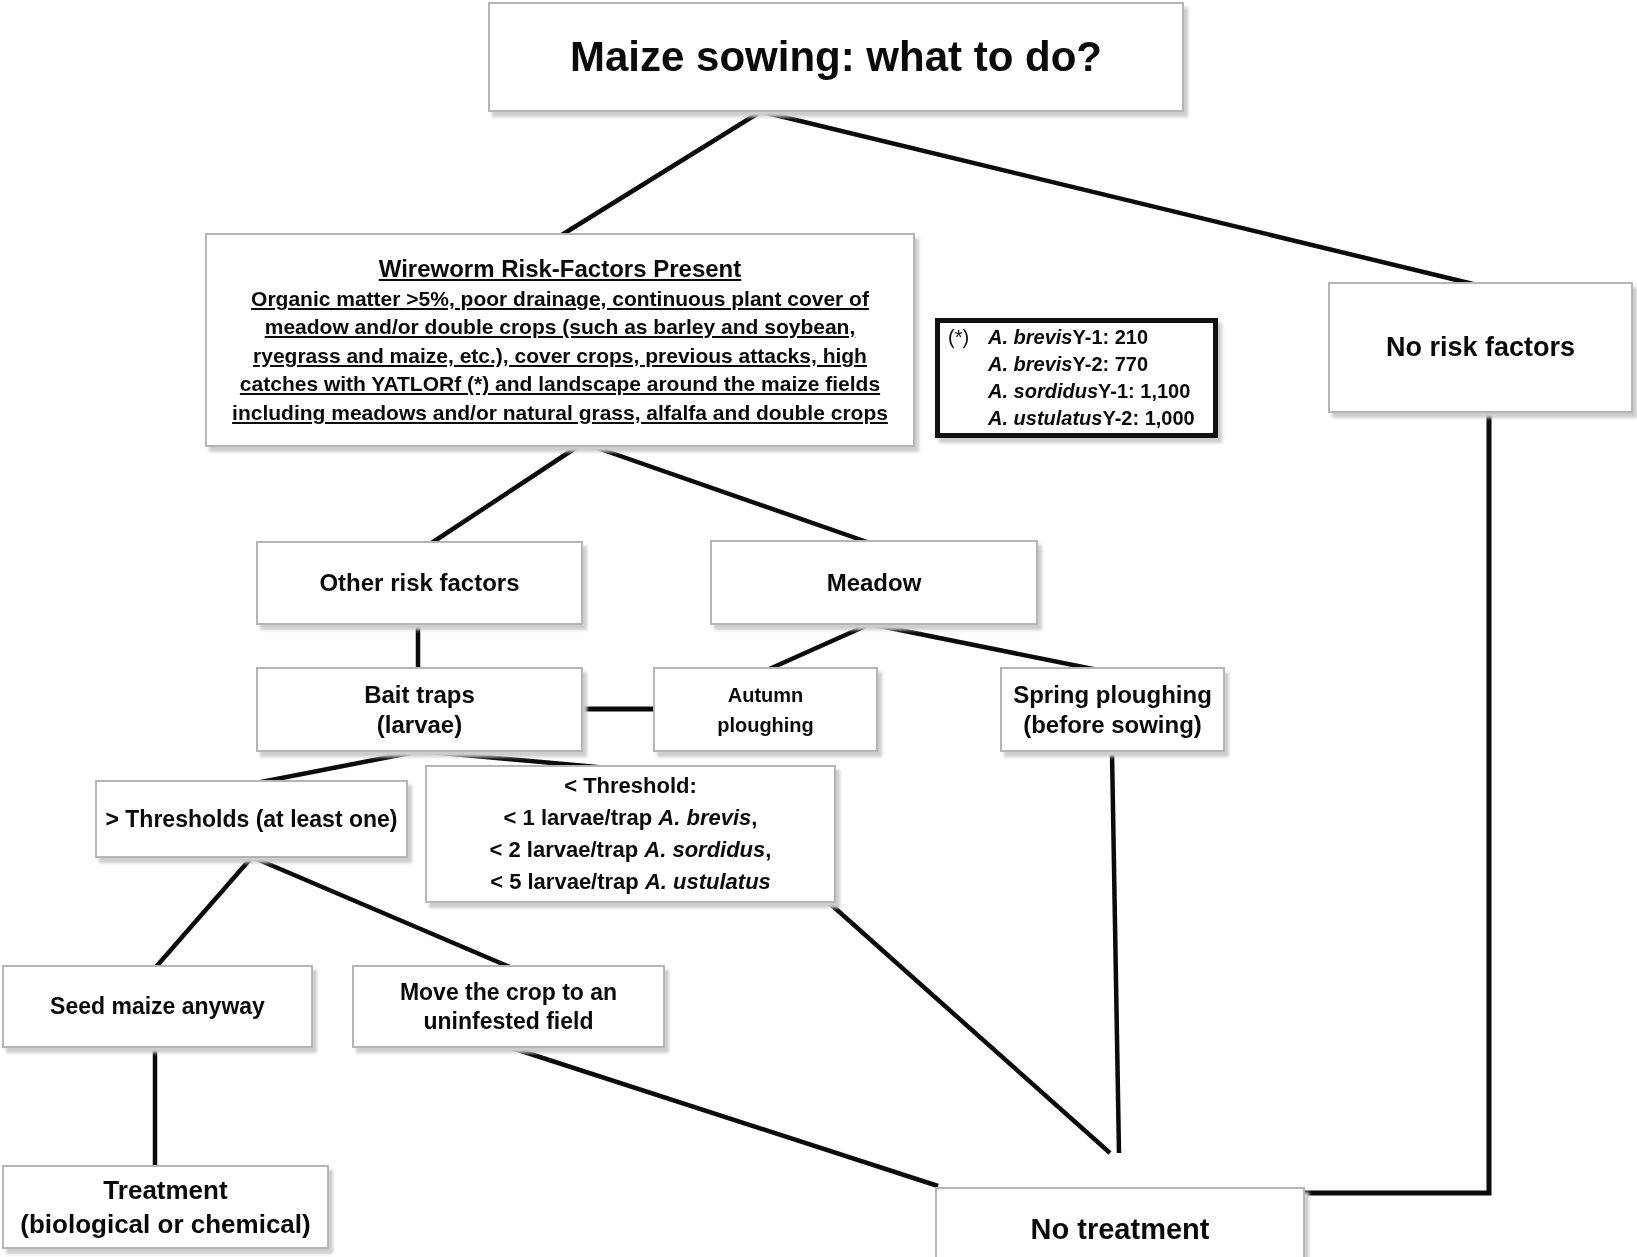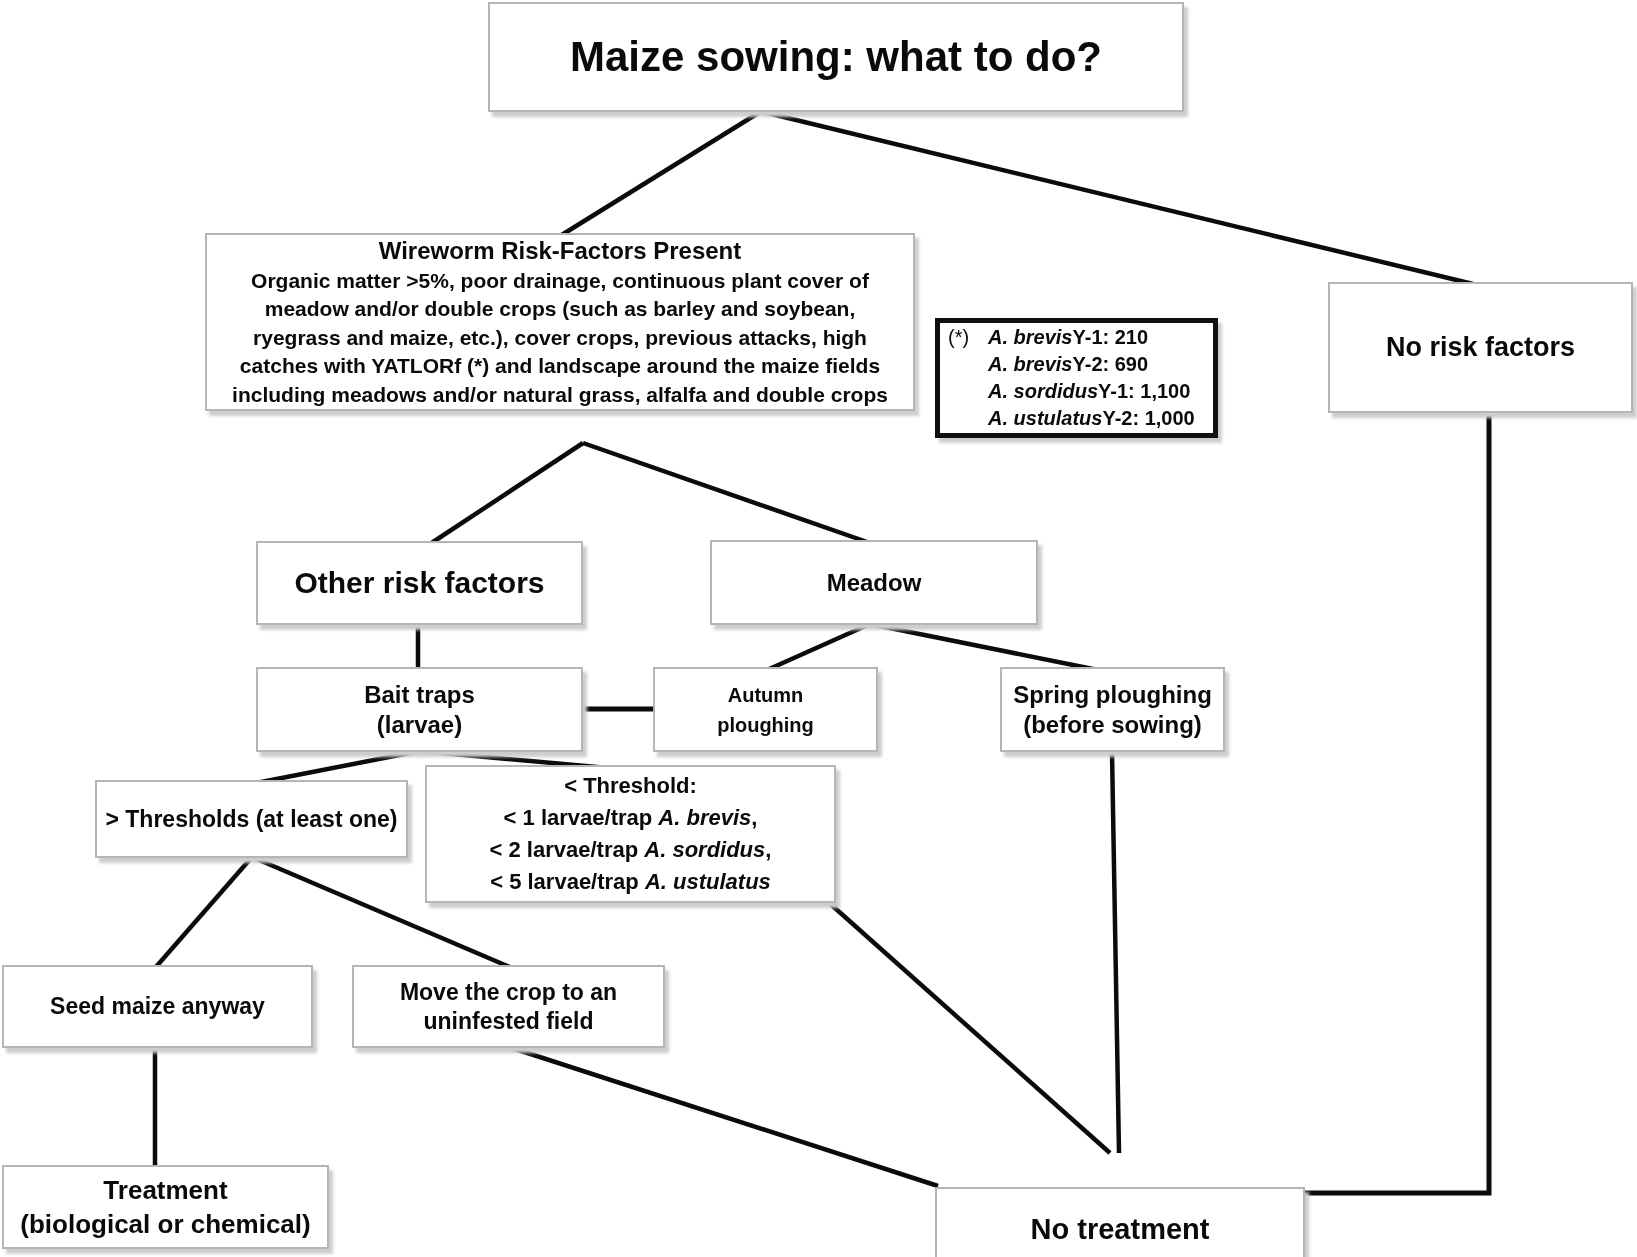--- a/index.html
+++ b/index.html
@@ -21,37 +21,37 @@
     display:flex;
     flex-direction:column;
     align-items:center;
     justify-content:center;
     text-align:center;
     font-weight:bold;
     z-index:1;
   }
   .pre-line{white-space:pre-line;}
   .title-box{left:488px;top:2px;width:696px;height:110px;font-size:42px;}
-  .wireworm-box{left:205px;top:233px;width:710px;height:178px;padding:4px 0;}
+  .wireworm-box{left:205px;top:233px;width:710px;height:214px;padding:4px 0;text-decoration:underline;}
   .wireworm-title{font-size:24px;line-height:32px;}
   .wireworm-body{font-size:21px;line-height:28.5px;}
   .legend-box{
     left:935px;top:318px;width:283px;height:120px;
     border:5px solid #101010;
     align-items:flex-start;
     justify-content:center;
     text-align:left;
     font-size:20px;line-height:27px;
     padding:2px 6px 2px 8px;
   }
   .legend-line{display:flex;}
   .legend-prefix{display:inline-block;width:40px;font-weight:400;flex:none;}
   .it{font-style:italic;}
   .norisk-box{left:1328px;top:282px;width:305px;height:131px;font-size:27px;}
-  .otherrisk-box{left:256px;top:541px;width:327px;height:84px;font-size:30px;}
+  .otherrisk-box{left:256px;top:541px;width:327px;height:84px;font-size:24px;}
   .meadow-box{left:710px;top:540px;width:328px;height:85px;font-size:24px;}
   .bait-box{left:256px;top:667px;width:327px;height:85px;font-size:24px;line-height:30px;}
   .autumn-box{left:653px;top:667px;width:225px;height:85px;font-size:20px;line-height:30px;}
   .spring-box{left:1000px;top:667px;width:225px;height:85px;font-size:24px;line-height:30px;}
   .gt-box{left:95px;top:780px;width:313px;height:78px;font-size:23px;}
   .lt-box{left:425px;top:765px;width:411px;height:138px;font-size:22px;line-height:32px;}
   .seed-box{left:2px;top:965px;width:311px;height:83px;font-size:23px;}
   .move-box{left:352px;top:965px;width:313px;height:83px;font-size:23px;line-height:29px;}
   .treatment-box{left:2px;top:1165px;width:327px;height:84px;font-size:26px;line-height:34px;}
   .notreatment-box{left:935px;top:1187px;width:370px;height:84px;font-size:29px;}
@@ -98,21 +98,21 @@
 
   <div class="box legend-box">
     <div class="legend-line">
       <span class="legend-prefix">(*)</span>
         <span class="it">A. brevis</span>
         <span> Y-1: 210</span>
     </div>
     <div class="legend-line">
       <span class="legend-prefix"></span>
         <span class="it">A. brevis</span>
-        <span> Y-2: 690</span>
+        <span> Y-2: 770</span>
     </div>
     <div class="legend-line">
       <span class="legend-prefix"></span>
         <span class="it">A. sordidus</span>
         <span> Y-1: 1,100</span>
     </div>
     <div class="legend-line">
       <span class="legend-prefix"></span>
         <span class="it">A. ustulatus</span>
         <span> Y-2: 1,000</span>

